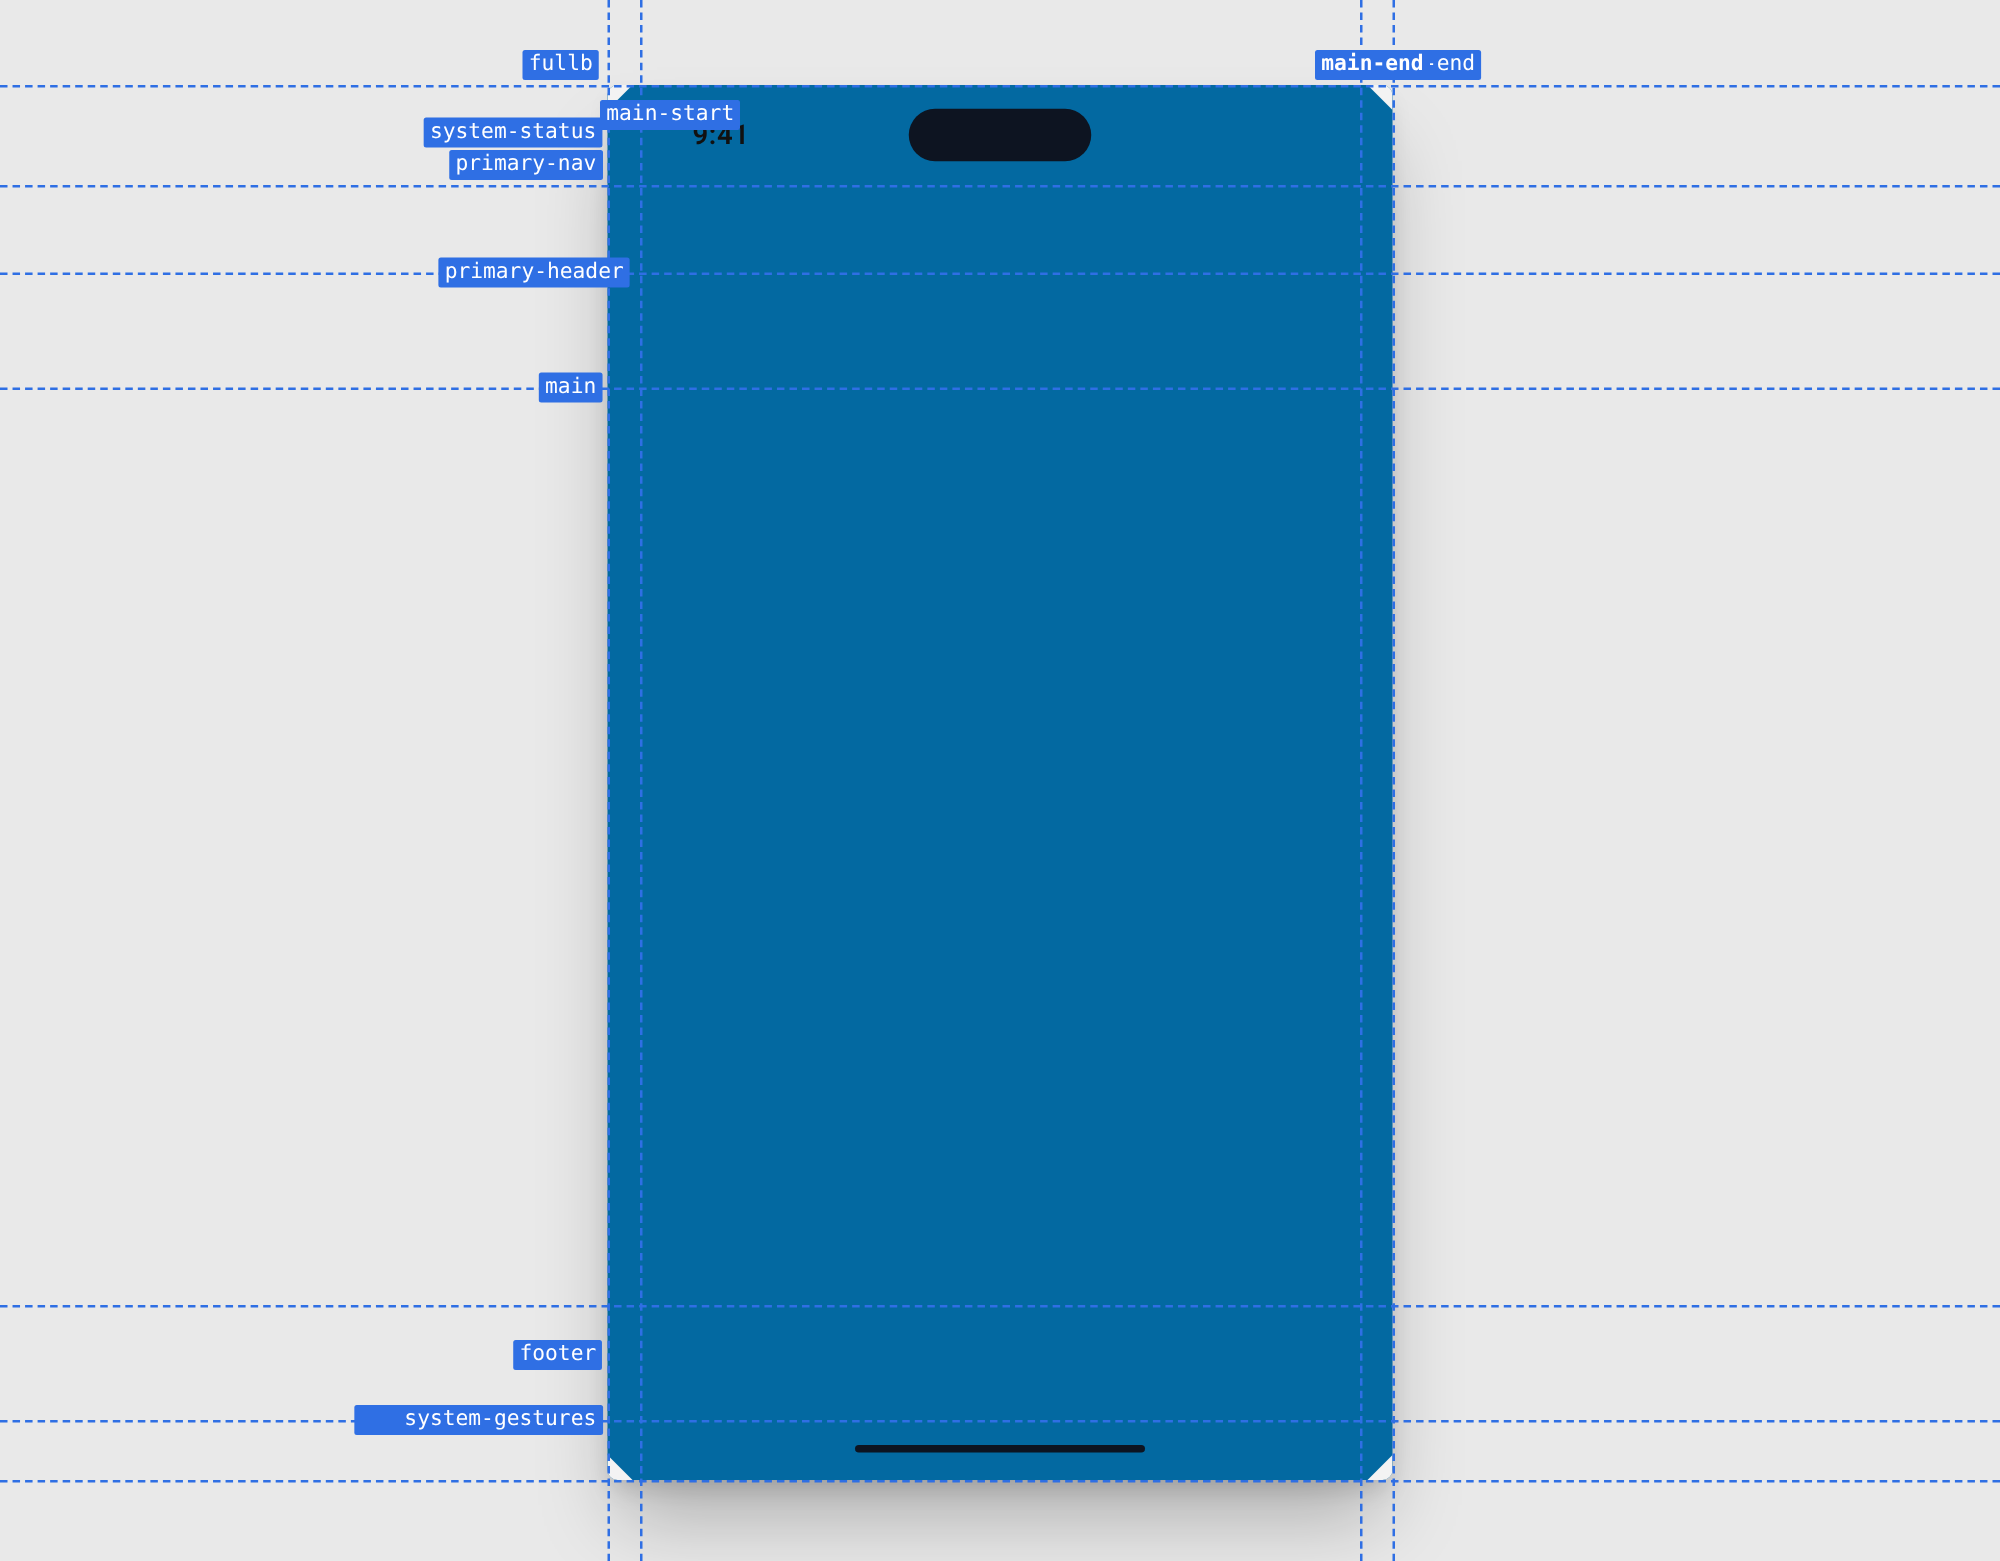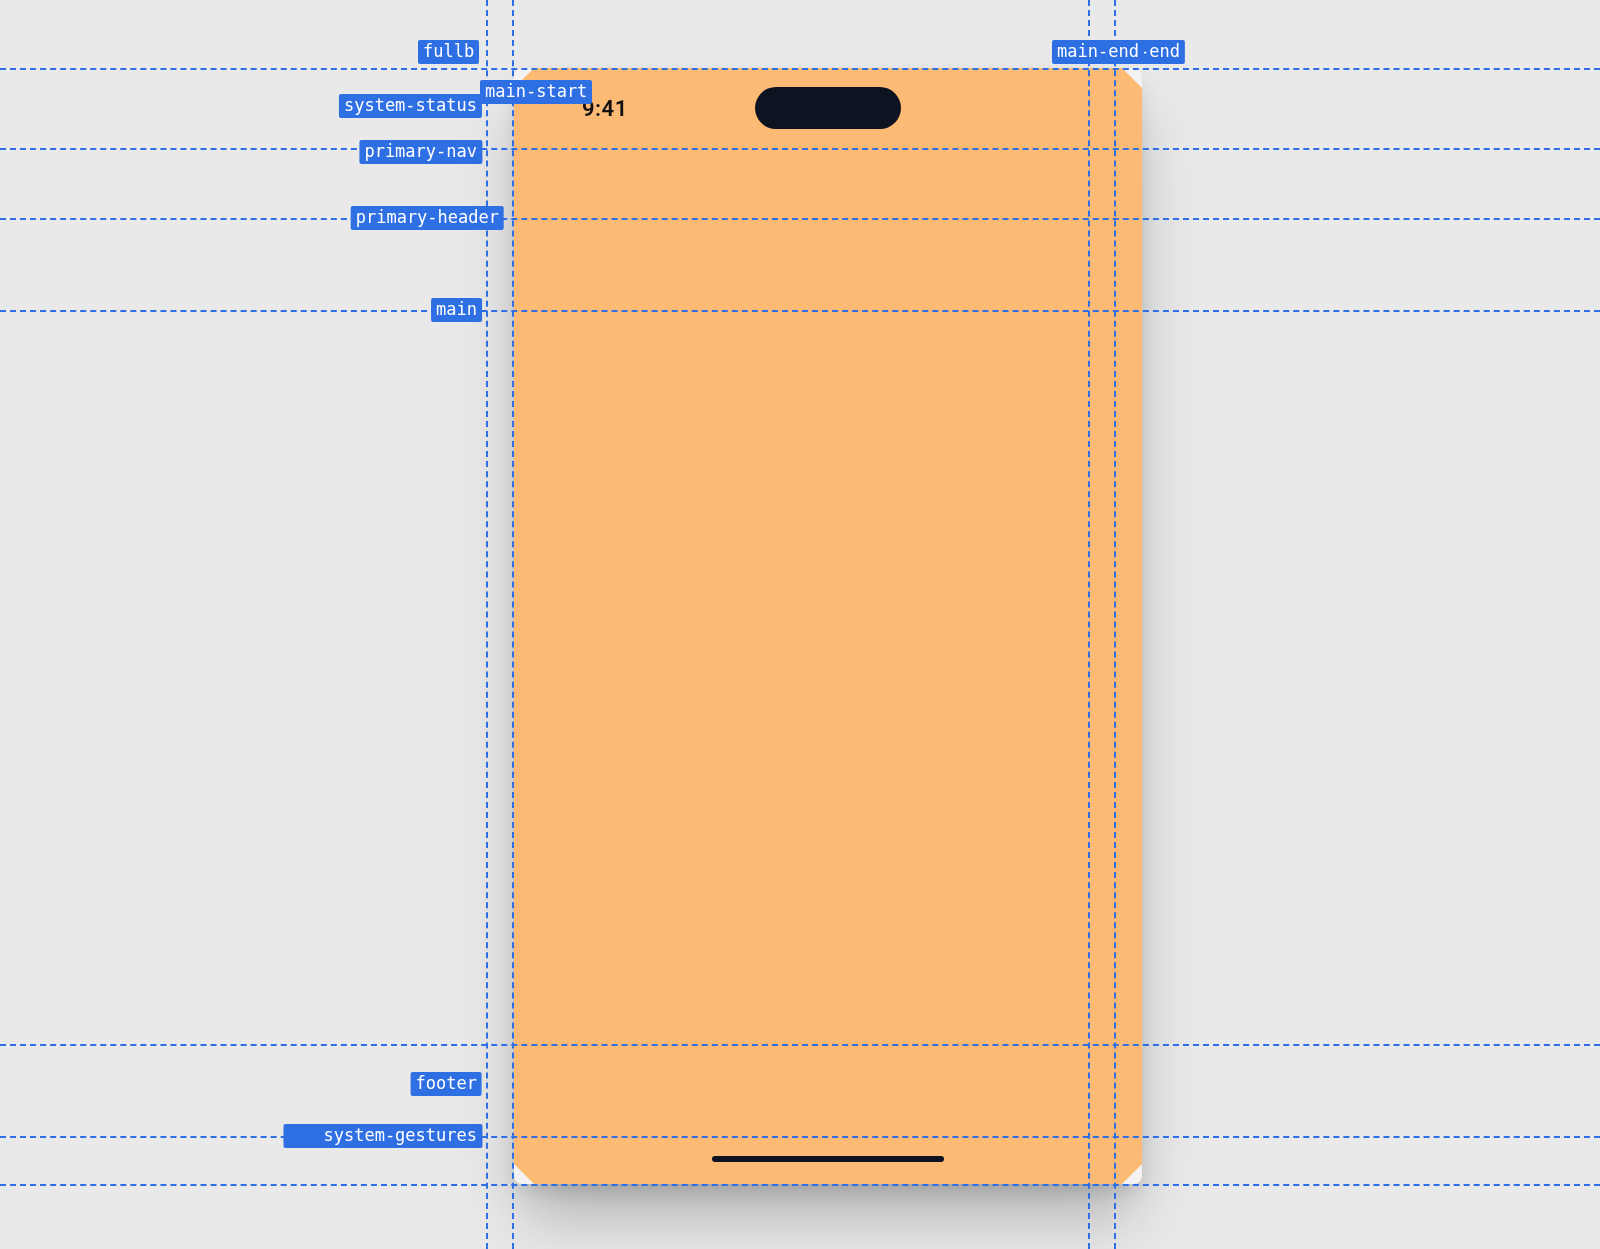--- a/index.html
+++ b/index.html
@@ -17,26 +17,25 @@
     height: 1249px;
   }
 
   
   .device {
     position: absolute;
     left: 486px;
     top: 68px;
     width: 628px;
     height: 1116px;
-    background: #fdba74;
+    background: #0369a1;
     border-radius: 8px;
     box-shadow:
       0 40px 60px -10px rgba(0,0,0,0.25),
       0 10px 20px -5px rgba(0,0,0,0.15);
-    margin-left: 28px;
   }
 
   
   .screen {
     position: absolute;
     inset: 0;
     border-radius: 8px;
     overflow: hidden;
   }
 
@@ -123,29 +122,29 @@
     font-size: 17px;
     line-height: 1;
     padding: 3px 5px 4px 5px;
     border-radius: 2px;
     white-space: nowrap;
     transform: translateY(-50%);
   }
 
   
   .tag.system-status   { top: 68px;   left: 482px; transform: translate(-100%, -50%); margin-top: 38px; }
-  .tag.primary-nav     { top: 152px;  left: 482px; transform: translate(-100%, -50%); }
+  .tag.primary-nav     { top: 132px;  left: 482px; transform: translate(-100%, -50%); }
   .tag.primary-header  { top: 218px;  left: 504px; transform: translate(-100%, -50%); }
   .tag.main            { top: 310px;  left: 482px; transform: translate(-100%, -50%); }
   .tag.footer          { top: 1044px; left: 482px; transform: translate(-100%, -50%); margin-top: 40px; }
   .tag.system-gestures { top: 1136px; left: 482px; transform: translate(-100%, -50%); padding-left: 40px; }
 
   .tag.full-bleed { top: 52px; left: 418px; transform: translateY(-50%); }
   .tag.main-start { top: 52px; left: 480px; transform: translateY(-50%); margin-top: 40px; }
-  .tag.main-end   { top: 52px; left: 1052px; transform: translateY(-50%); }
+  .tag.main-end   { top: 52px; left: 1052px; transform: translateY(-50%); font-weight: bold; }
   .tag.full-end   { top: 52px; left: 1130px; transform: translate(-10%, -50%); }
 
   
   .tag.full-bleed, .tag.main-start { z-index: 5; }
   .tag.main-start { z-index: 6; }
   .tag.main-end   { z-index: 6; }
   .tag.full-end   { z-index: 5; }
 
   
   .device { z-index: 2; }

